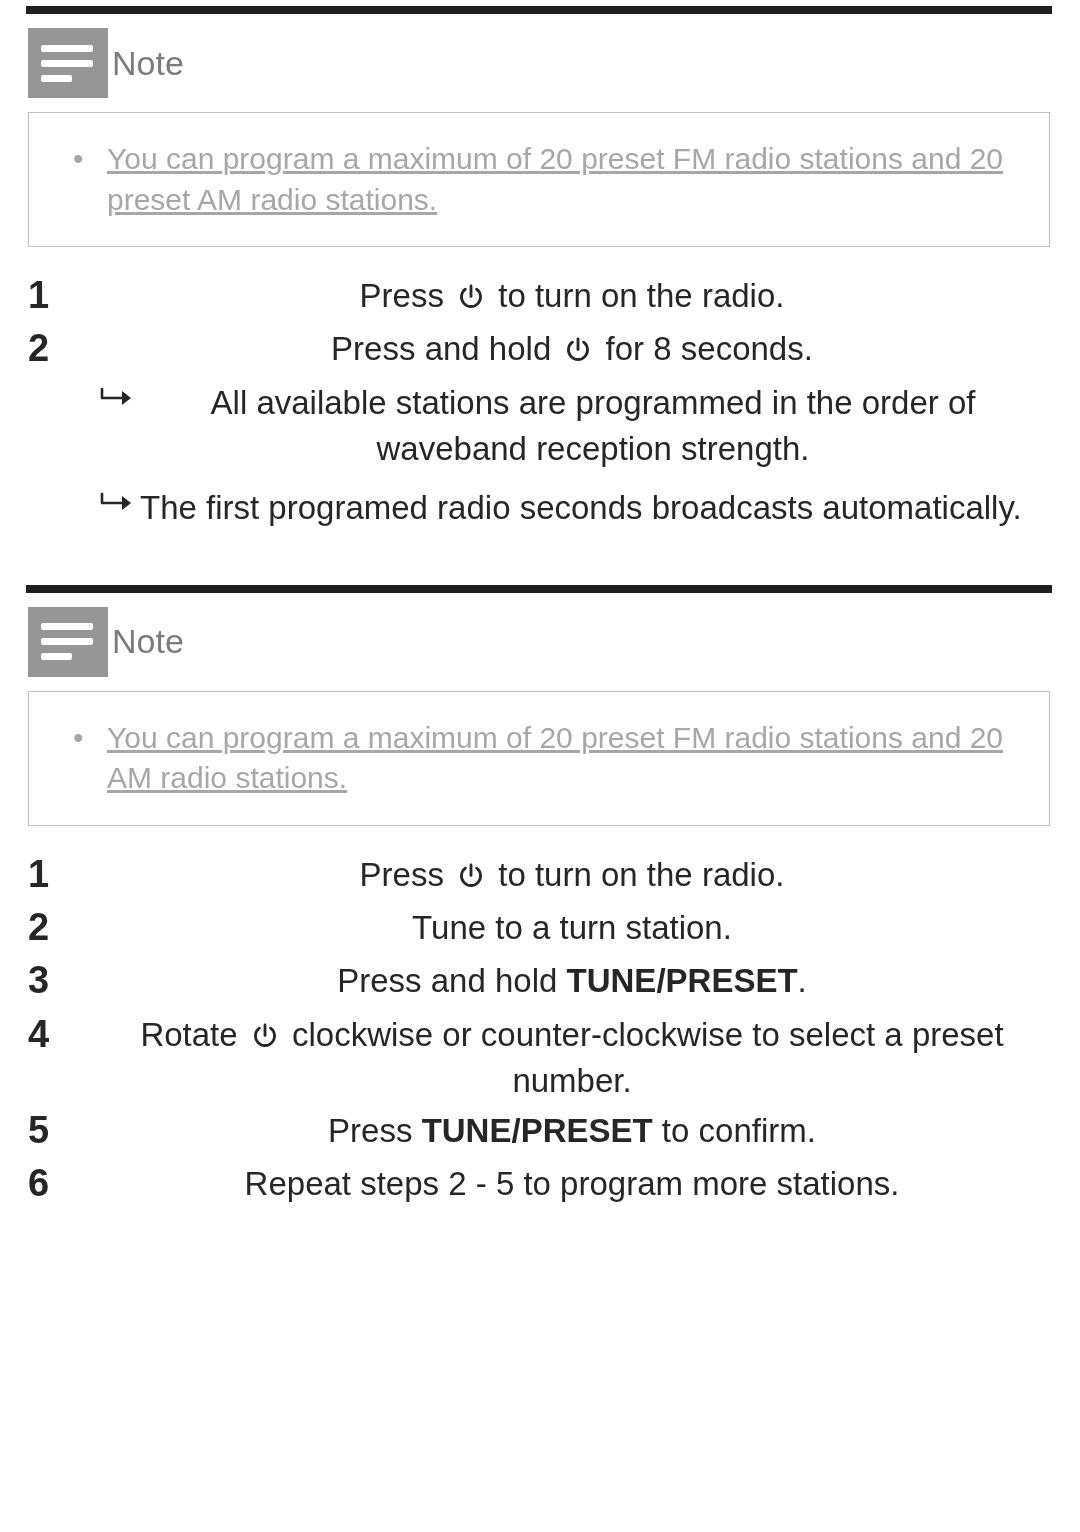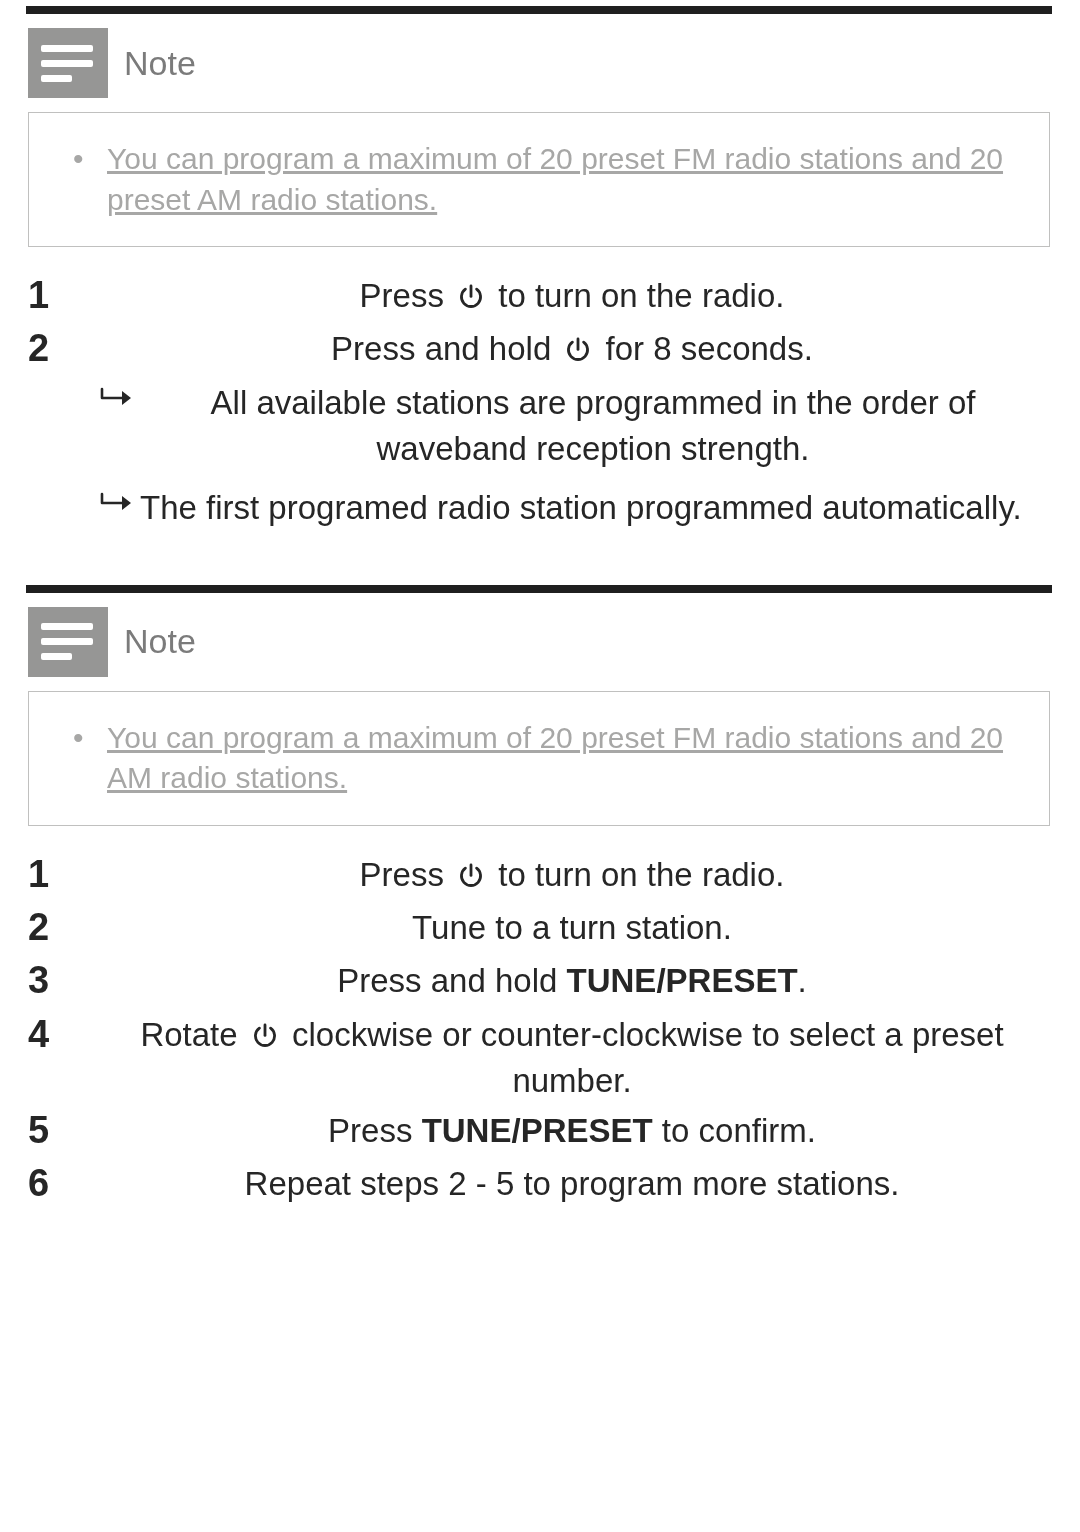--- a/index.html
+++ b/index.html
@@ -32,21 +32,21 @@
     font-size:53px;
     line-height:1.15;
     margin:0 0 34px 2px;
     letter-spacing:0;
   }
 
   
   .note-hdr{
     display:flex;
     align-items:center;
-    gap:16px;
+    gap:4px;
     margin-left:2px;
   }
   .note-badge{
     width:80px;height:70px;
     background:var(--box-grey);
     display:flex;flex-direction:column;
     justify-content:center;align-items:flex-start;
     padding-left:13px;
     box-sizing:border-box;
     gap:8px;
@@ -169,21 +169,21 @@
                 <path fill="none" stroke="#262626" stroke-width="2.6" stroke-linecap="round" stroke-linejoin="round" d="M4 3v9h23"></path>
                 <path fill="#262626" d="M24 5l9 7-9 7z"></path>
               </svg>
               <div>All available stations are programmed in the order of waveband reception strength.</div>
             </div>
             <div class="row">
               <svg width="34" height="24" viewBox="0 0 34 24" class="arrow">
                 <path fill="none" stroke="#262626" stroke-width="2.6" stroke-linecap="round" stroke-linejoin="round" d="M4 3v9h23"></path>
                 <path fill="#262626" d="M24 5l9 7-9 7z"></path>
               </svg>
-              <div>The first programed radio station programmed automatically.</div>
+              <div>The first programed radio seconds broadcasts automatically.</div>
             </div>
           </div></div>
       </li>
     </ol>
     <div class="gap-lg"></div>
     <div class="rule"></div>
     <div class="note-hdr">
       <div class="note-badge">
         <span></span>
         <span></span>

